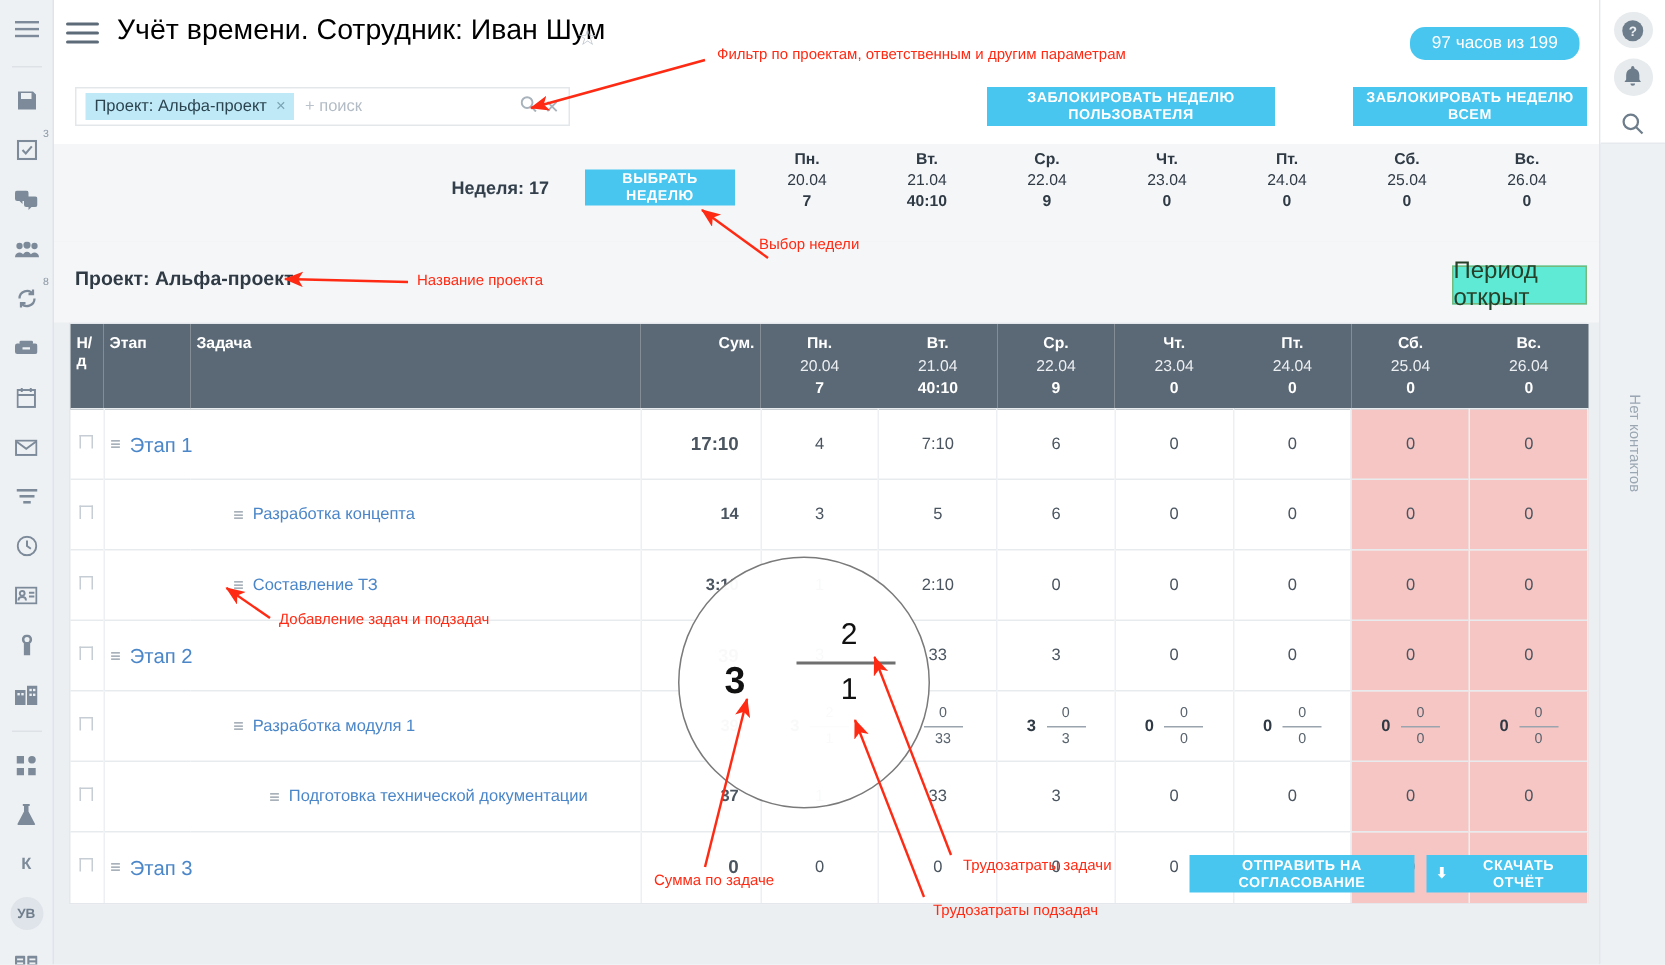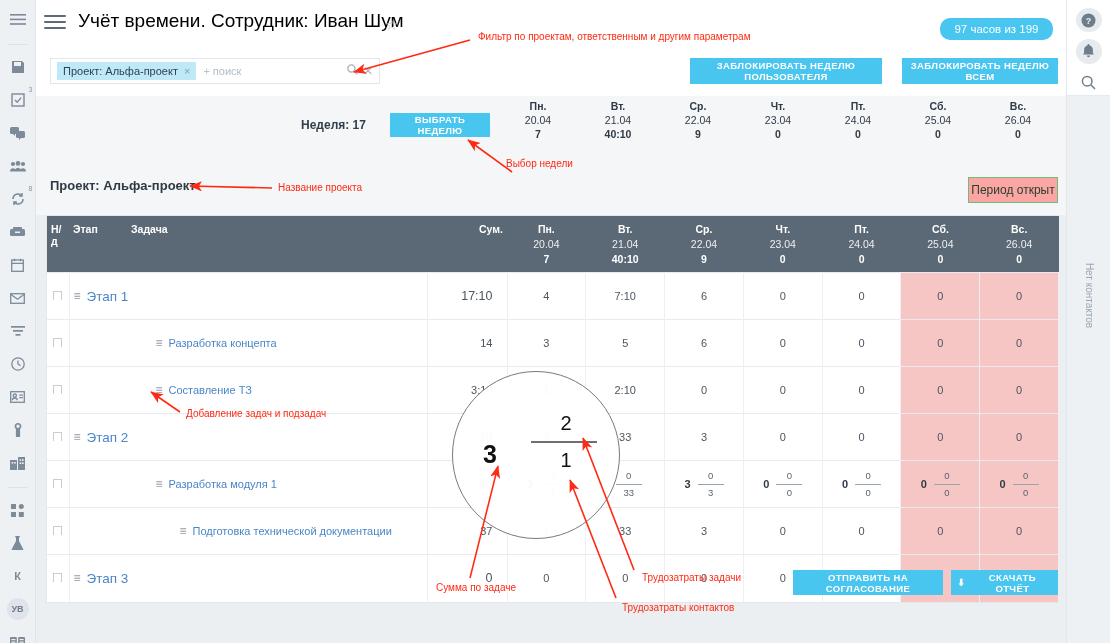--- a/index.html
+++ b/index.html
@@ -100,21 +100,21 @@
     position: absolute; left: 904px; top: 18px; width: 113px; height: 22px;
     background: #49c6ef; color: #fff; font-size: 11.5px;
     display: flex; align-items: center; justify-content: center; cursor: pointer; border-radius: 10px;
   }
   .btn-blue {
     background: #49c6ef; color: #fff; border: none;
     font-size: 9.5px; font-weight: bold; letter-spacing: .4px;
     display: flex; align-items: center; justify-content: center; cursor: pointer;
     font-family: inherit;
   }
-  .btn-lock-user { position: absolute; left: 654px; top: 58px; width: 192px; height: 26px; }
+  .btn-lock-user { position: absolute; left: 622px; top: 58px; width: 192px; height: 26px; }
   .btn-lock-all  { position: absolute; left: 866px; top: 58px; width: 156px; height: 26px; }
 
   
   .week-strip {
     position: absolute; left: 36px; top: 96px; width: 1030px; height: 65px;
     background: #f4f6f8;
   }
   .week-label {
     position: absolute; left: 282px; top: 118px;
     font-size: 12px; font-weight: bold; color: #33404c; padding-left: 19px;
@@ -132,22 +132,22 @@
   .proj-band {
     position: absolute; left: 36px; top: 161px; width: 1030px; height: 54px;
     background: #f4f6f8;
   }
   .proj-title {
     position: absolute; left: 50px; top: 178px;
     font-size: 13px; font-weight: bold; color: #2f3a45;
   }
   .period-badge {
     position: absolute; left: 968px; top: 177px; width: 90px; height: 26px;
-    background: #fca5a5; border: 1px solid #76b97d; color: #26402a;
-    font-size: 12px; display: flex; align-items: center; justify-content: center;
+    background: #5eead4; border: 1px solid #76b97d; color: #26402a;
+    font-size: 16px; display: flex; align-items: center; justify-content: center;
     cursor: pointer;
   }
 
   
   .table-wrap {
     position: absolute; left: 46px; top: 215px; width: 1012px;
     background: #fff; border: 1px solid #e4e8ec;
   }
   table.tt { border-collapse: collapse; width: 1012px; table-layout: fixed; }
   table.tt thead th {
@@ -162,21 +162,21 @@
   .th-dow { font-weight: bold; }
   .th-date { font-weight: normal; margin-top: 3px; color: #eceff2; }
   .th-val { font-weight: bold; margin-top: 3px; }
 
   table.tt td {
     border-top: 1px solid #e8ebee; border-right: 1px solid #edf0f2;
     font-size: 11px; color: #4b5560; height: 47px; vertical-align: middle;
   }
   td.c-hd { text-align: center; }
   td.c-stage, td.c-task { border-right: none; }
-  td.c-sum { text-align: right; padding-right: 14px; font-weight: normal; color: #2f3a45; }
+  td.c-sum { text-align: right; padding-right: 14px; font-weight: bold; color: #2f3a45; }
   td.c-day { text-align: center; }
   td.weekend { background: #f6c6c4; }
   .chk {
     width: 9px; height: 9px; border: 1px solid #c6cdd4; border-top-color: #c6cdd4;
     display: inline-block; border-bottom: none; border-left-color: #c6cdd4;
     background: transparent;
   }
   .grip { color: #8f9aa5; font-size: 12px; letter-spacing: 0; cursor: grab; }
   .stage-name { color: #4a86c8; font-size: 13.5px; }
   .task-name { color: #4a86c8; font-size: 11px; }
@@ -716,16 +716,16 @@
     <line x1="470" y1="578" x2="498" y2="466" stroke="#ff2a13" stroke-width="1.6" marker-end="url(#ah)"></line>
     <line x1="616" y1="598" x2="570" y2="480" stroke="#ff2a13" stroke-width="1.6" marker-end="url(#ah)"></line>
     <line x1="634" y1="570" x2="583" y2="438" stroke="#ff2a13" stroke-width="1.6" marker-end="url(#ah)"></line>
   </svg>
 
   <div class="anno" style="left:478px; top:31px;">Фильтр по проектам, ответственным и другим параметрам</div>
   <div class="anno" style="left:506px; top:158px;">Выбор недели</div>
   <div class="anno" style="left:278px; top:182px;">Название проекта</div>
   <div class="anno" style="left:186px; top:408px;">Добавление задач и подзадач</div>
   <div class="anno" style="left:436px; top:582px;">Сумма по задаче</div>
-  <div class="anno" style="left:622px; top:602px;">Трудозатраты контактов</div>
+  <div class="anno" style="left:622px; top:602px;">Трудозатраты подзадач</div>
   <div class="anno" style="left:642px; top:572px;">Трудозатраты задачи</div>
 
 </div>
 
 </body></html>

